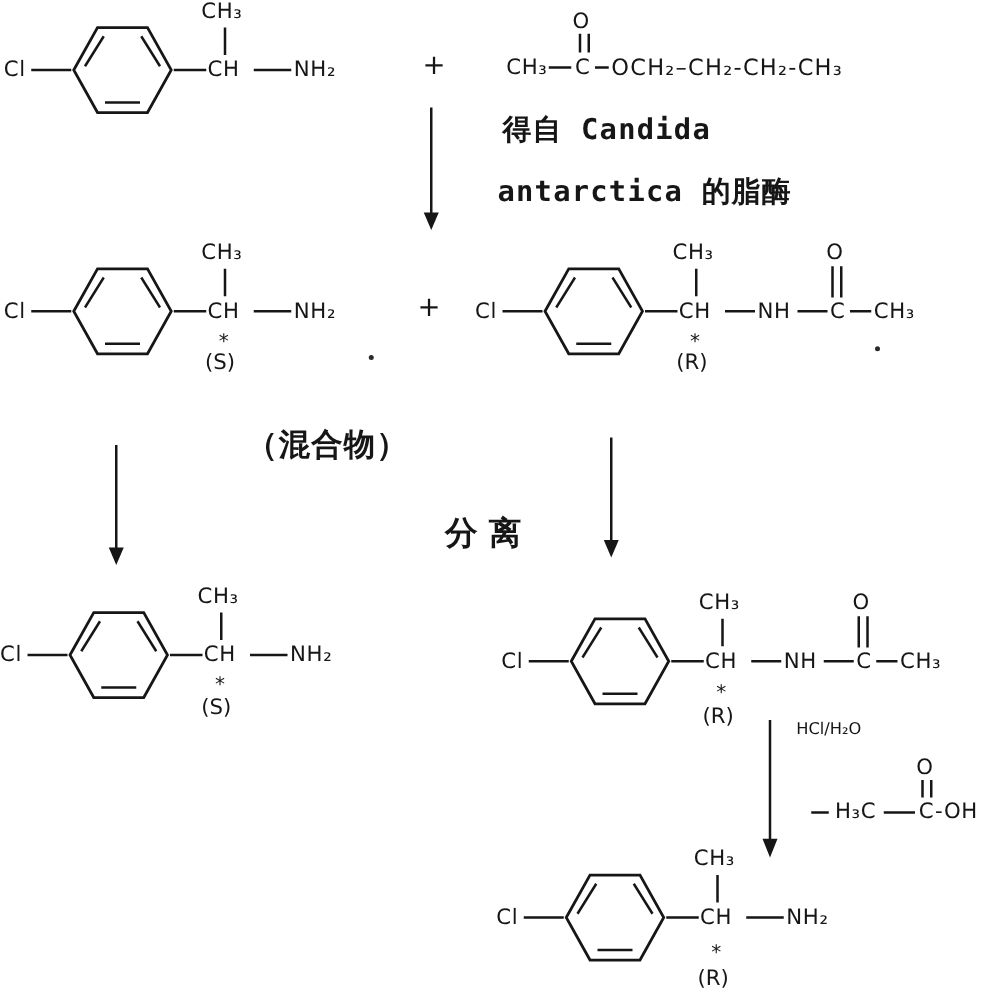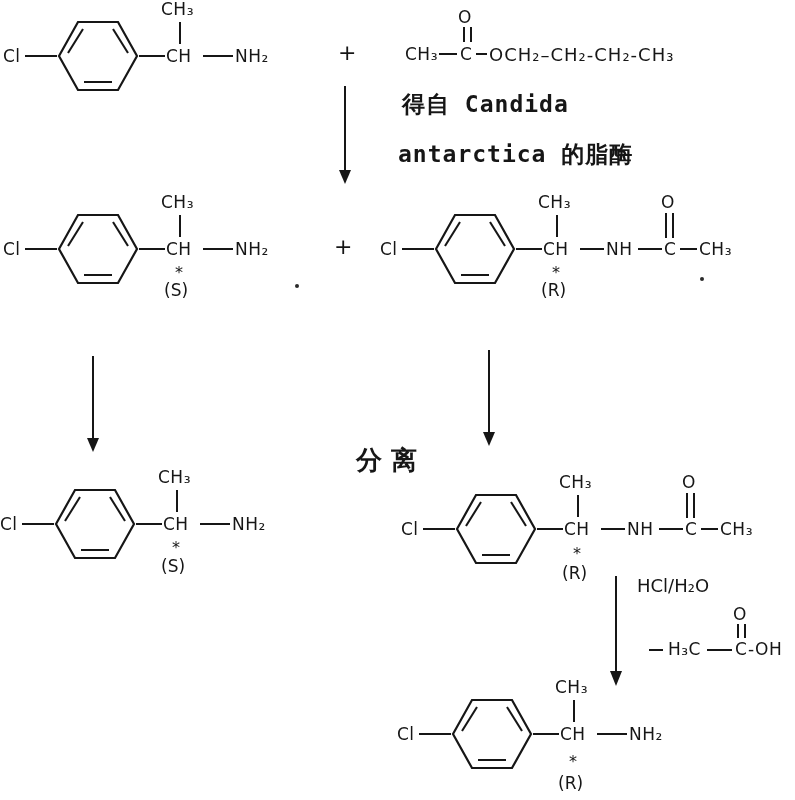--- a/index.html
+++ b/index.html
@@ -11,21 +11,21 @@
   .bh{position:absolute;height:2px;background:#161616}
   .bv{position:absolute;width:2px;background:#161616}
   .db{position:absolute;width:9px;border-left:2px solid #161616;border-right:2px solid #161616}
   .star{position:absolute;font-size:16px;line-height:1}
   .stereo{position:absolute;font-size:17px;line-height:1}
   .cjk{position:absolute;font-weight:bold;white-space:nowrap;line-height:1.1}
   .lbl-big{font-size:25px;letter-spacing:1px}
   .enzyme{font-size:23px;font-family:"DejaVu Sans Mono","DejaVu Sans",monospace,sans-serif;letter-spacing:1px}
   .sep{font-size:26px;letter-spacing:9px}
   .plus{position:absolute;font-size:22px;line-height:1}
-  .small-lbl{position:absolute;font-size:18px;line-height:1;white-space:nowrap}
+  .small-lbl{position:absolute;font-size:13px;line-height:1;white-space:nowrap}
   .mol{position:absolute}
   .speck{position:absolute;width:4px;height:4px;background:#2a2a2a;border-radius:50%}
   svg.abs{overflow:visible}
 </style>
 </head>
 <body>
 
 <div id="page">
 
   <div class="mol" style="left:3px;top:0">
@@ -108,27 +108,28 @@
     <div class="db" style="left:285px;top:20px;height:25px"></div>
     <div class="bh" style="left:300px;top:55px;width:17px"></div>
     <span class="atom" style="left:319px;top:47px">CH₃</span>
     <span class="star" style="left:172px;top:72px">*</span>
     <span class="stereo" style="left:161px;top:89px">(R)</span>
   </div>
 
   <div class="speck" style="left:295px;top:284px"></div>
   <div class="speck" style="left:700px;top:277px"></div>
 
+  <span class="cjk lbl-big" style="left:197px;top:342px">（混合物）</span>
 
   <svg class="abs" style="left:85px;top:356px" width="16" height="96">
       <line x1="8" y1="0" x2="8" y2="83" stroke="#161616" stroke-width="2"></line>
       <polygon points="2,82 14,82 8,96" fill="#161616"></polygon>
     </svg>
 
-  <span class="cjk sep" style="left:356px;top:446px">分离</span>
+  <span class="cjk sep" style="left:356px;top:413px">分离</span>
 
   <svg class="abs" style="left:481px;top:350px" width="16" height="96">
       <line x1="8" y1="0" x2="8" y2="83" stroke="#161616" stroke-width="2"></line>
       <polygon points="2,82 14,82 8,96" fill="#161616"></polygon>
     </svg>
 
   <div class="mol" style="left:0;top:468px">
     <span class="atom" style="left:0;top:47px">Cl</span>
     <div class="bh" style="left:22px;top:55px;width:32px"></div>
     <svg class="abs" style="left:55px;top:16px" width="80" height="80">

